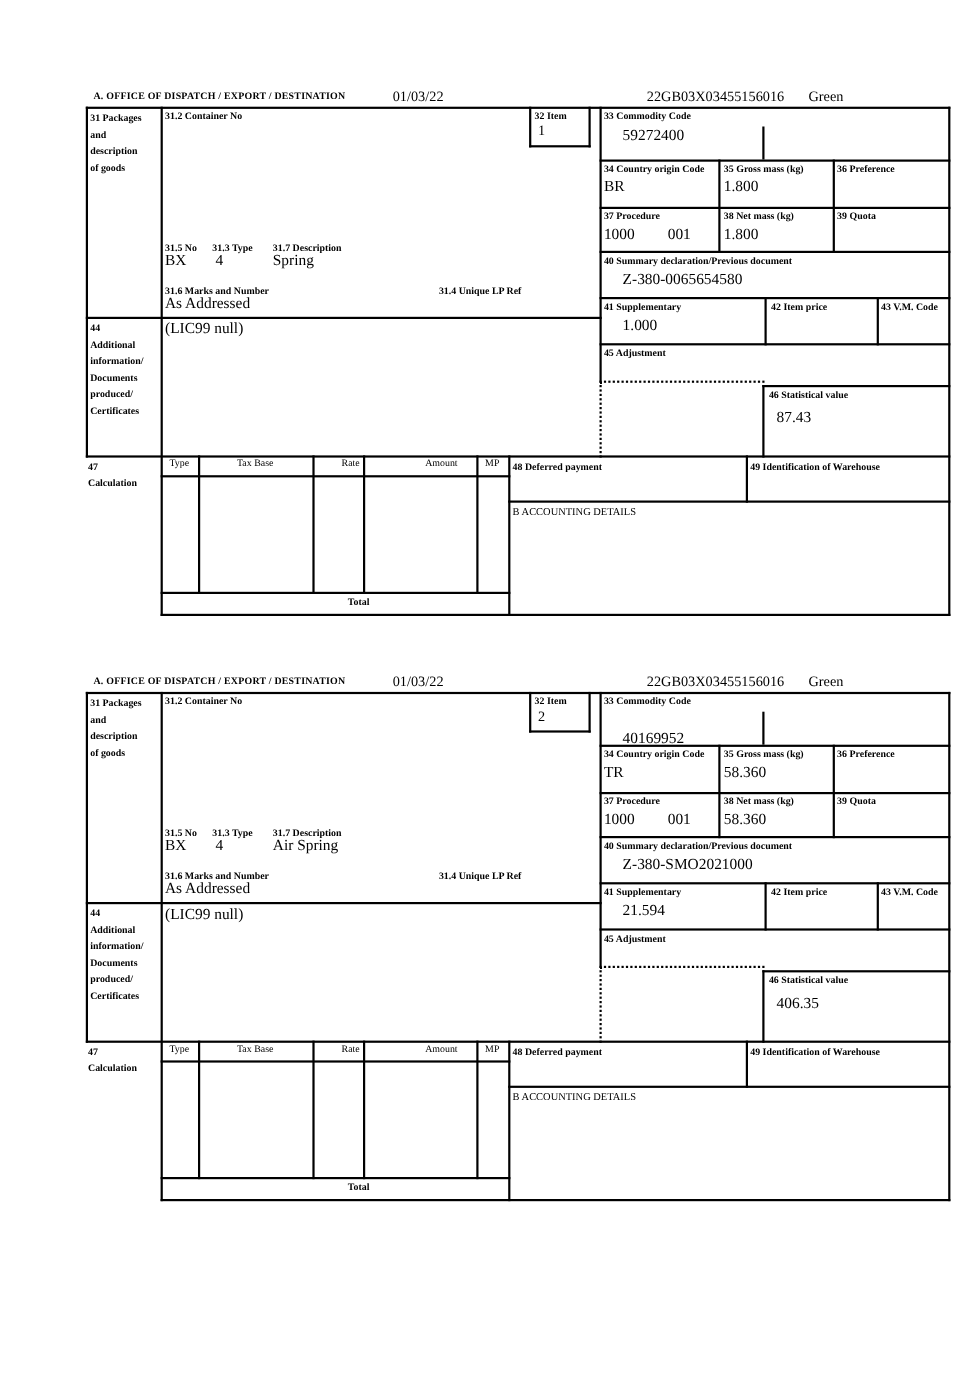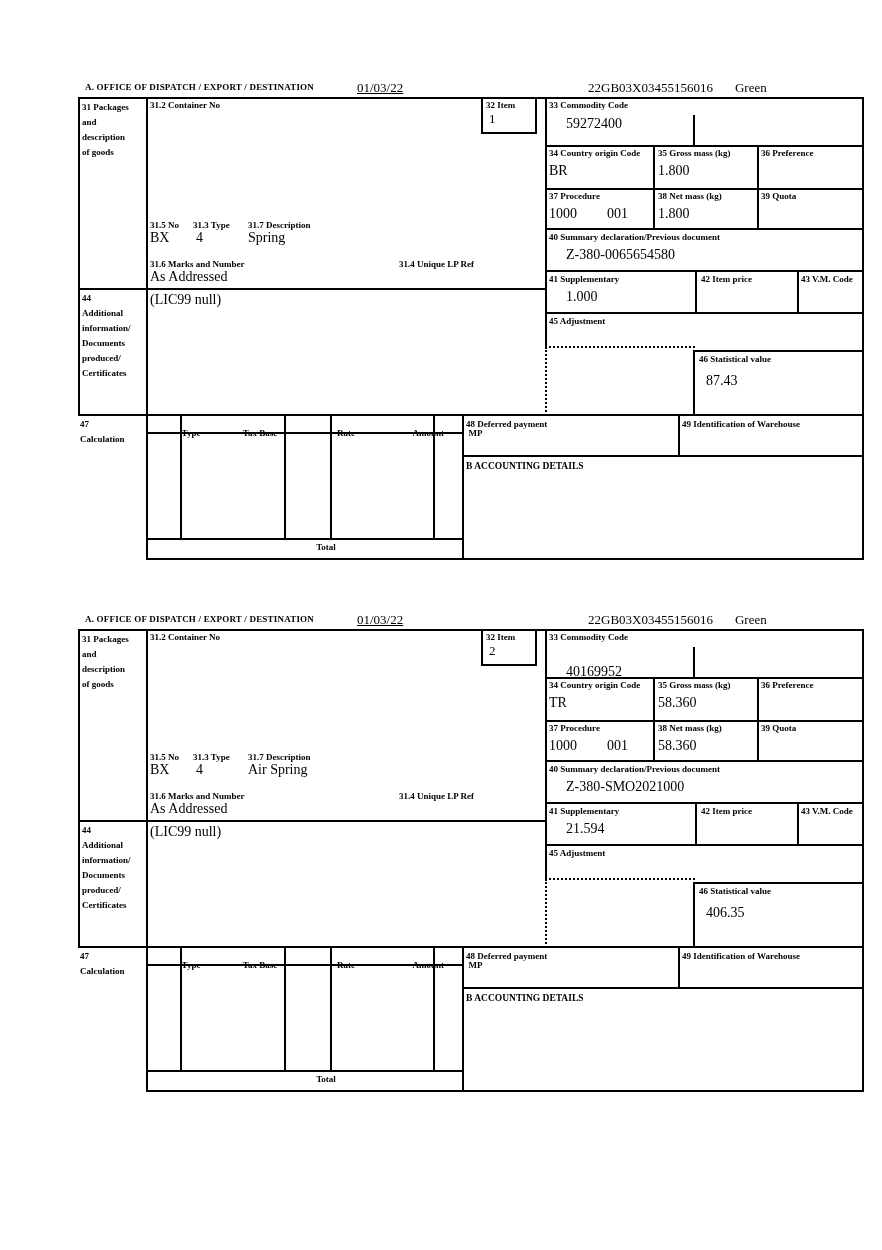--- a/index.html
+++ b/index.html
@@ -14,27 +14,27 @@
 
   .ln{position:absolute;background:#000;}
   .dh{position:absolute;height:0;border-top:2px dotted #000;}
   .dv{position:absolute;width:0;border-left:2px dotted #000;}
 
   .lbl{position:absolute;font-size:9px;font-weight:bold;white-space:nowrap;line-height:11px;}
   .multi{position:absolute;font-size:9px;font-weight:bold;line-height:15px;}
   .multi div{white-space:nowrap;}
   .val{position:absolute;font-size:14px;white-space:nowrap;line-height:15px;}
   .hdr-title{position:absolute;left:85px;top:2px;font-size:9px;font-weight:bold;white-space:nowrap;letter-spacing:.2px;}
-  .hdr-date{position:absolute;left:357px;top:0px;font-size:13px;text-decoration:underline;}
+  .hdr-date{position:absolute;left:357px;top:0px;font-size:13px;}
   .hdr-ref{position:absolute;left:588px;top:0px;font-size:13px;white-space:nowrap;}
   .hdr-ref .routing{margin-left:22px;}
-  .th{position:absolute;top:348px;font-size:9px;font-weight:bold;line-height:11px;padding-left:28px;}
+  .th{position:absolute;top:336px;font-size:9px;font-weight:normal;line-height:11px;}
   .t-center{text-align:center;}
   .t-right{text-align:right;}
-  .b-label{position:absolute;left:466px;top:381px;font-size:9.5px;font-weight:bold;}
+  .b-label{position:absolute;left:466px;top:381px;font-size:9.5px;font-weight:normal;}
   .total-label{position:absolute;left:146px;top:462px;width:360px;text-align:center;font-size:9px;font-weight:bold;}
 </style>
 </head>
 <body>
 
 <div id="sections">
 <section class="sad-section">
 
   <div class="hdr-title">A. OFFICE OF DISPATCH / EXPORT / DESTINATION</div>
   <div class="hdr-date">01/03/22</div>

